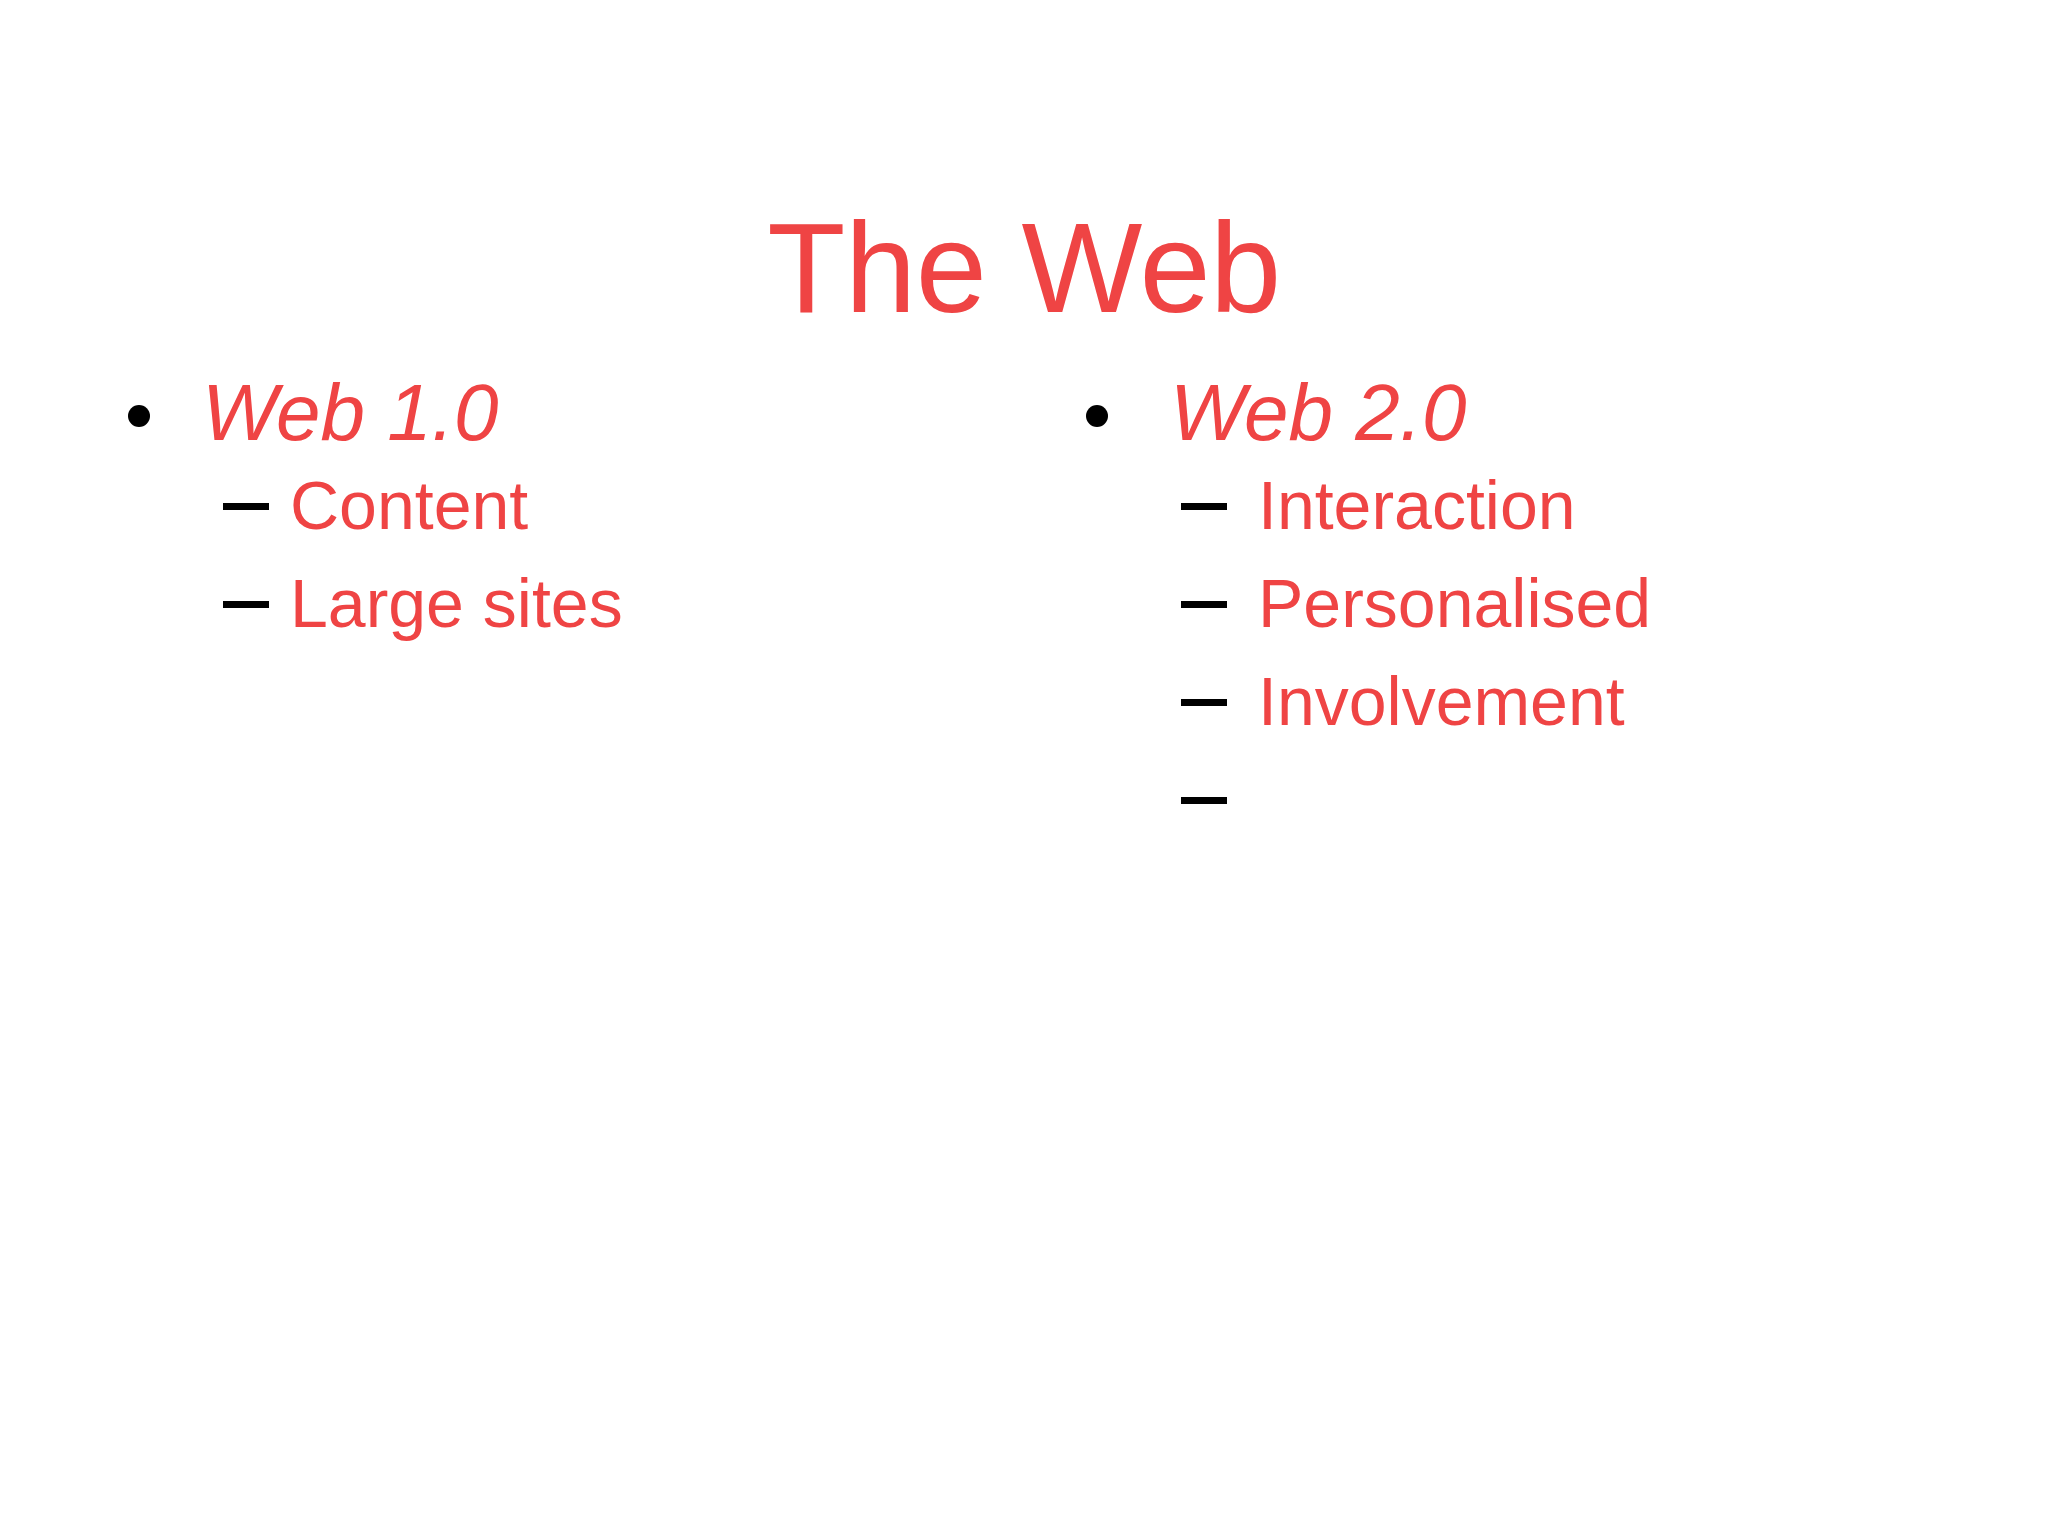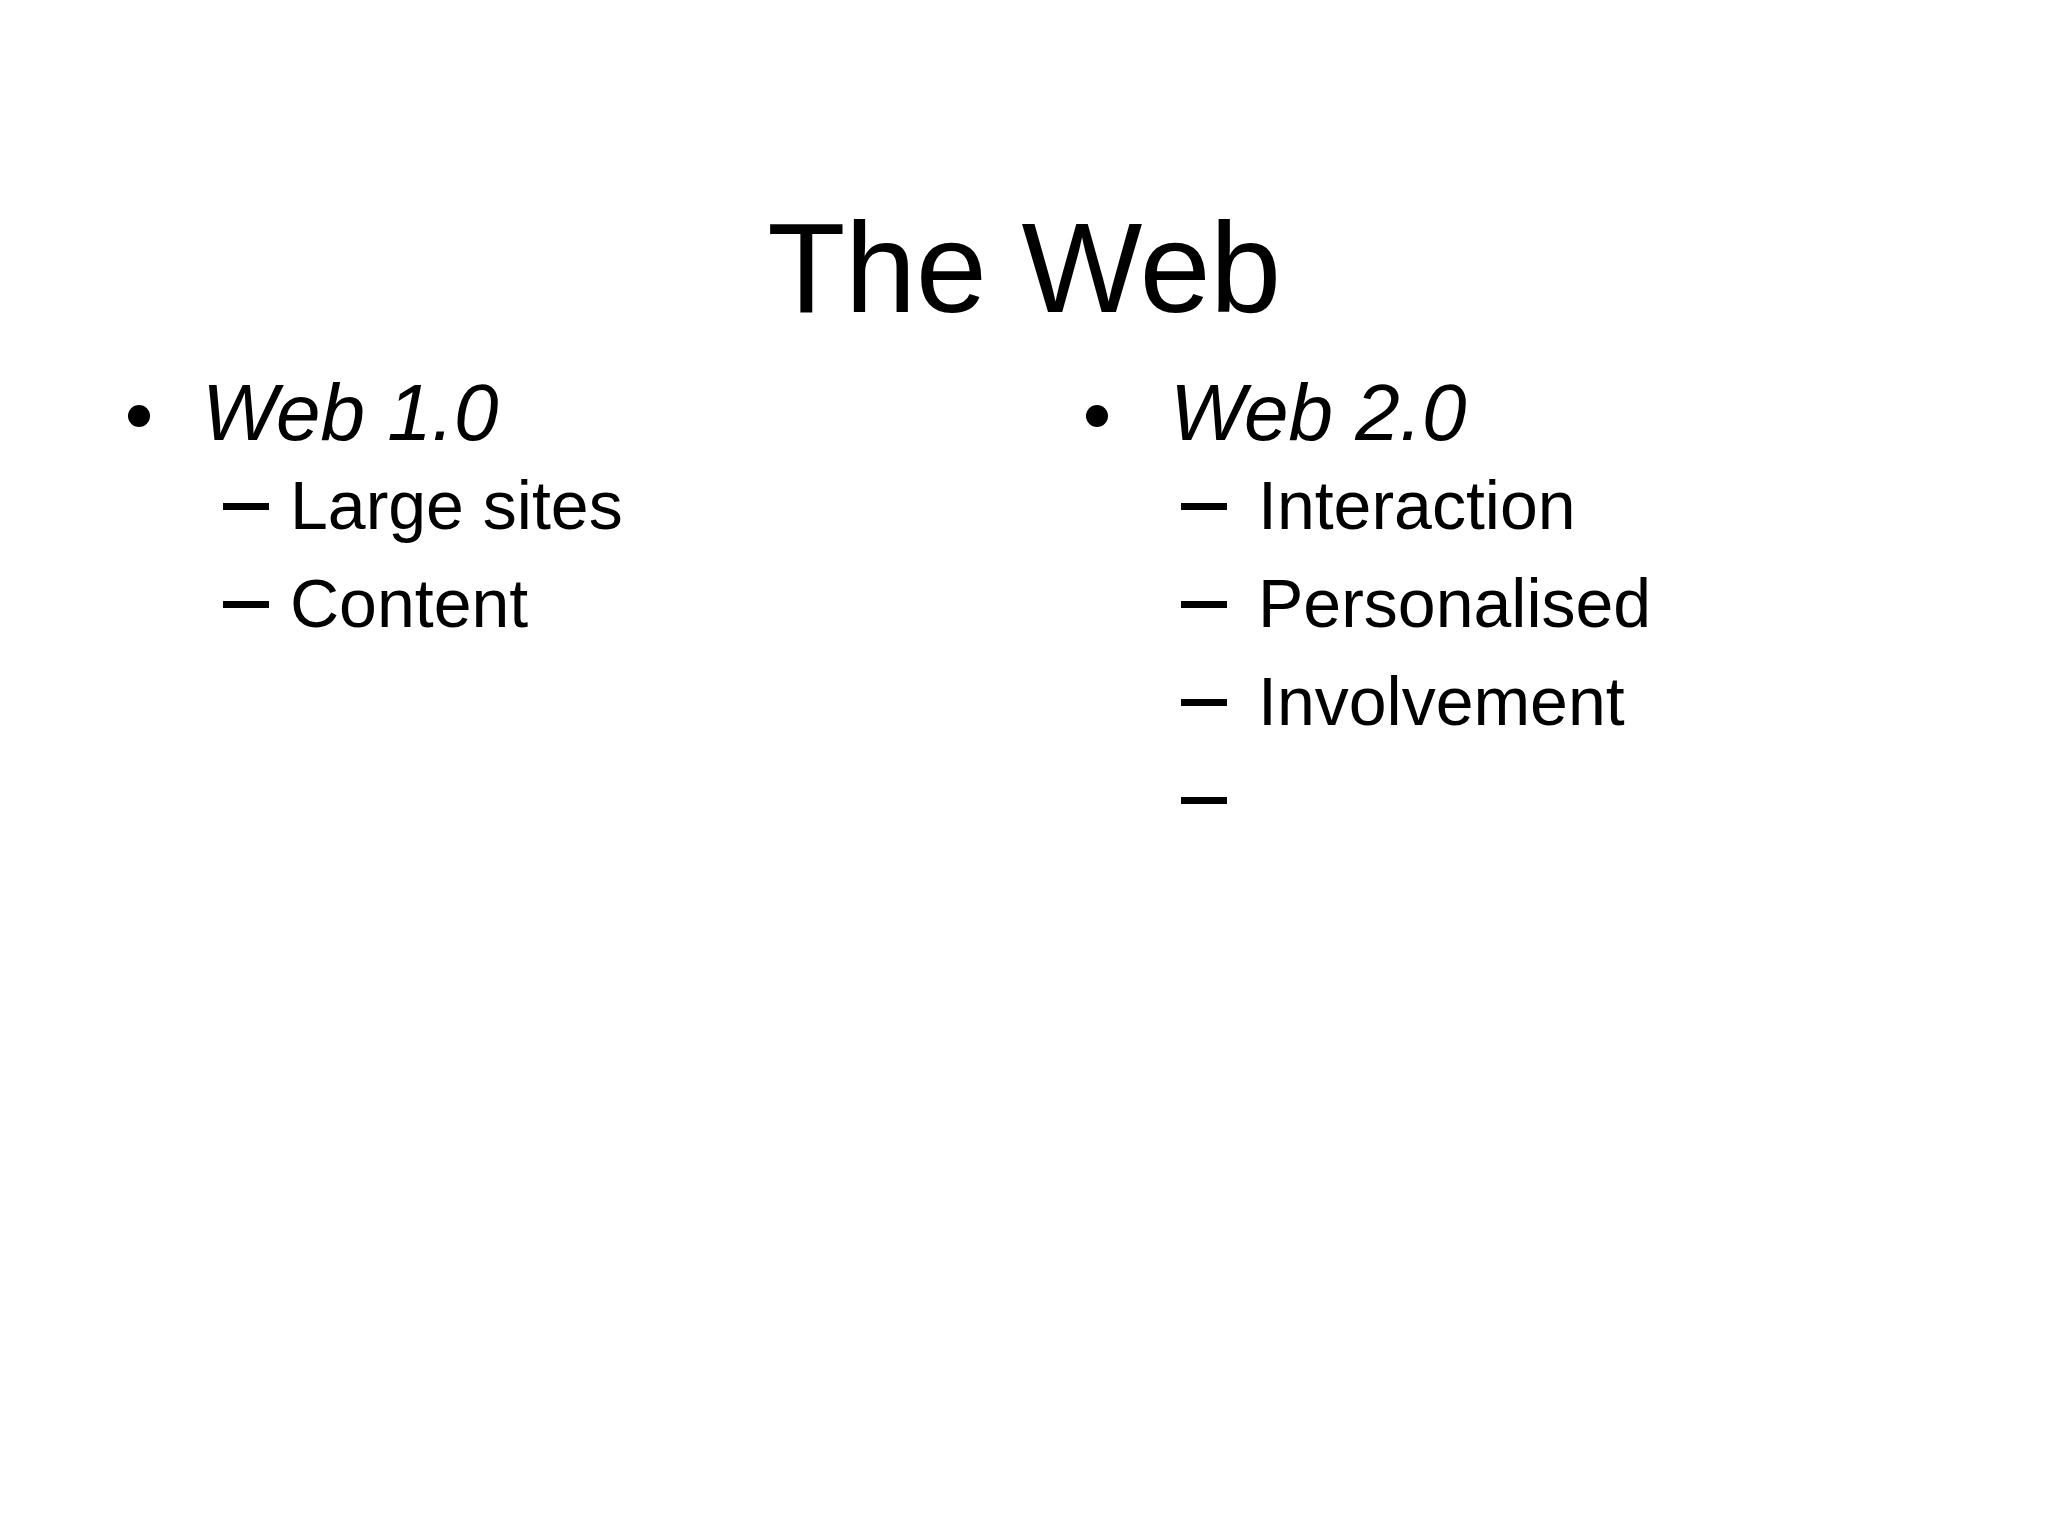--- a/index.html
+++ b/index.html
@@ -8,21 +8,21 @@
     background: #ffffff;
   }
 
   .slide {
     position: relative;
     width: 2048px;
     height: 1536px;
     background: #ffffff;
     overflow: hidden;
     font-family: "Liberation Sans", sans-serif;
-    color: #000000;
+    color: #ef4444;
     -webkit-font-smoothing: antialiased;
   }
 
   
   .slide-title {
     position: absolute;
     left: 0;
     top: 118px;
     width: 2048px;
     text-align: center;
@@ -129,26 +129,26 @@
 
       <div class="bullet-l1">
         <span class="marker"><span class="dot"></span></span>
         <span class="text">Web 1.0</span>
       </div>
 
       <div class="sub-list">
 
         <div class="bullet-l2">
           <span class="marker"><span class="dash"></span></span>
-          <span class="text">Large sites</span>
+          <span class="text">Content</span>
         </div>
 
         <div class="bullet-l2">
           <span class="marker"><span class="dash"></span></span>
-          <span class="text">Content</span>
+          <span class="text">Large sites</span>
         </div>
 
 
       </div>
     </div>
 
     <div class="column right">
 
       <div class="bullet-l1">
         <span class="marker"><span class="dot"></span></span>

